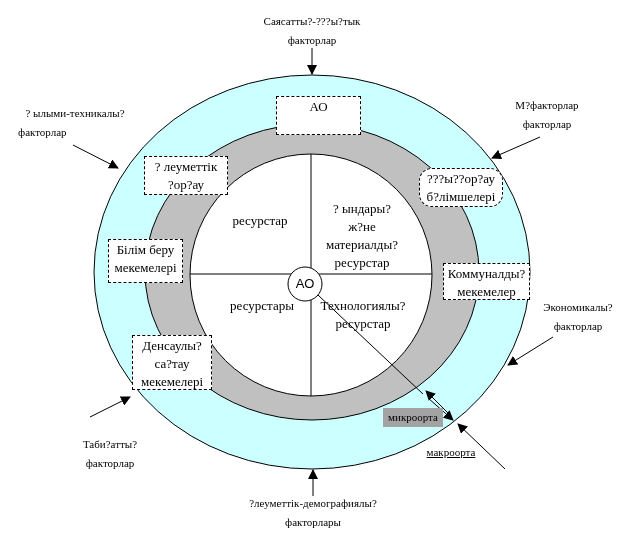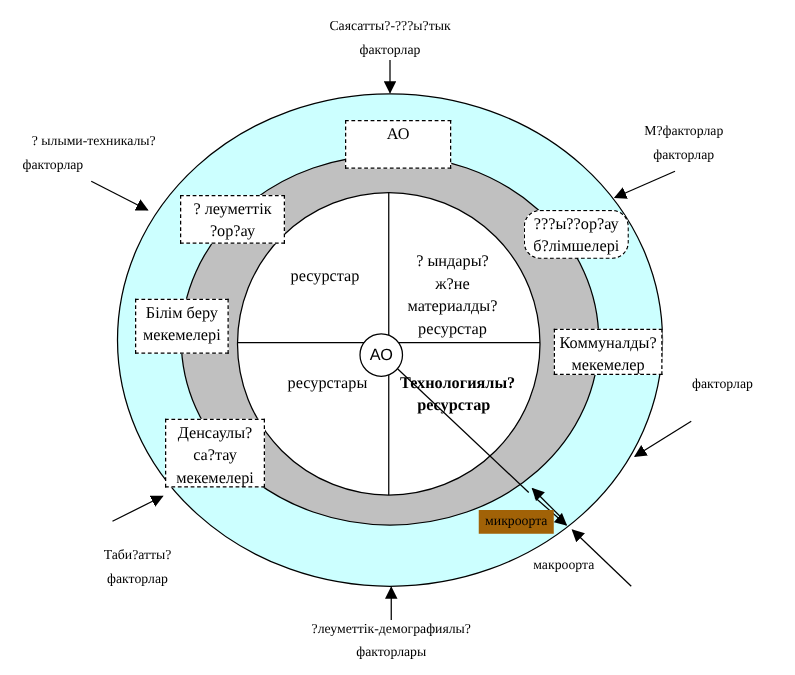--- a/index.html
+++ b/index.html
@@ -4,21 +4,21 @@
 <style>
   html, body { margin: 0; padding: 0; background: #ffffff; }
   body { width: 636px; height: 540px; position: relative; overflow: hidden;
          font-family: "Liberation Serif", "DejaVu Serif", serif; color: #000; }
   #diagram { position: absolute; left: 0; top: 0; }
   .lbl { position: absolute; font-size: 11px; line-height: 19px; text-align: center; white-space: nowrap; }
   .box { position: absolute; background: #ffffff; border: 1px dashed #000; font-size: 13px;
          line-height: 18px; text-align: center; white-space: nowrap; box-sizing: border-box; padding: 1px 3px; }
   .q { position: absolute; font-size: 13px; line-height: 18px; text-align: center; white-space: nowrap; }
   .center-lbl { position: absolute; font-family: "Liberation Sans", sans-serif; font-size: 13px; text-align: center; }
-  .hl { background: #a16207; font-family: Liberation Serif, serif; }
+  .hl { background: #a3a3a3; font-family: Liberation Serif, serif; }
 </style>
 </head>
 <body>
 
 <svg id="diagram" width="636" height="540" viewBox="0 0 636 540">
   <defs>
     <marker id="ah" markerWidth="10" markerHeight="10" refX="9" refY="5" orient="auto" markerUnits="userSpaceOnUse">
       <path d="M0,0 L10,5 L0,10 Z" fill="#000"></path>
     </marker>
   </defs>
@@ -49,21 +49,21 @@
 </div>
 <div class="q" style="left:316px; top:200px; width:92px;">
   <div>? ындары?</div>
   <div>ж?не</div>
   <div>материалды?</div>
   <div>ресурстар</div>
 </div>
 <div class="q" style="left:222px; top:297px; width:80px;">
   <div>ресурстары</div>
 </div>
-<div class="q" style="left:320px; top:297px; width:86px;font-weight:bold;">
+<div class="q" style="left:320px; top:297px; width:86px;">
   <div>Технологиялы?</div>
   <div>ресурстар</div>
 </div>
 
 <div class="box" style="left:276px; top:96px; width:85px; height:39px;">
   <div>АО</div>
 </div>
 <div class="box" style="left:144px; top:156px; width:84px; height:39px;">
   <div>? леуметтік</div>
   <div>?ор?ау</div>
@@ -92,25 +92,26 @@
 </div>
 <div class="lbl" style="left:10px; top:104px; width:130px;">
   <div>? ылыми-техникалы?</div>
   <div style="text-align:left; padding-left:8px;">факторлар</div>
 </div>
 <div class="lbl" style="left:492px; top:96px; width:110px;">
   <div>М?факторлар</div>
   <div>факторлар</div>
 </div>
 <div class="lbl" style="left:523px; top:298px; width:110px;">
+  <div>Экономикалы?</div>
   <div>факторлар</div>
 </div>
 <div class="lbl" style="left:60px; top:419px; width:100px;margin-top:16px;">
   <div>Таби?атты?</div>
   <div>факторлар</div>
 </div>
 <div class="lbl" style="left:213px; top:494px; width:200px;">
   <div>?леуметтік-демографиялы?</div>
   <div>факторлары</div>
 </div>
 
 <div class="lbl hl" style="left:383px; top:408px; width:60px;">микроорта</div>
-<div class="lbl" style="left:421px; top:443px; width:60px;">макроорта</div>
+<div class="lbl" style="left:421px; top:443px; width:60px;text-decoration:underline;">макроорта</div>
 
 </body></html>

